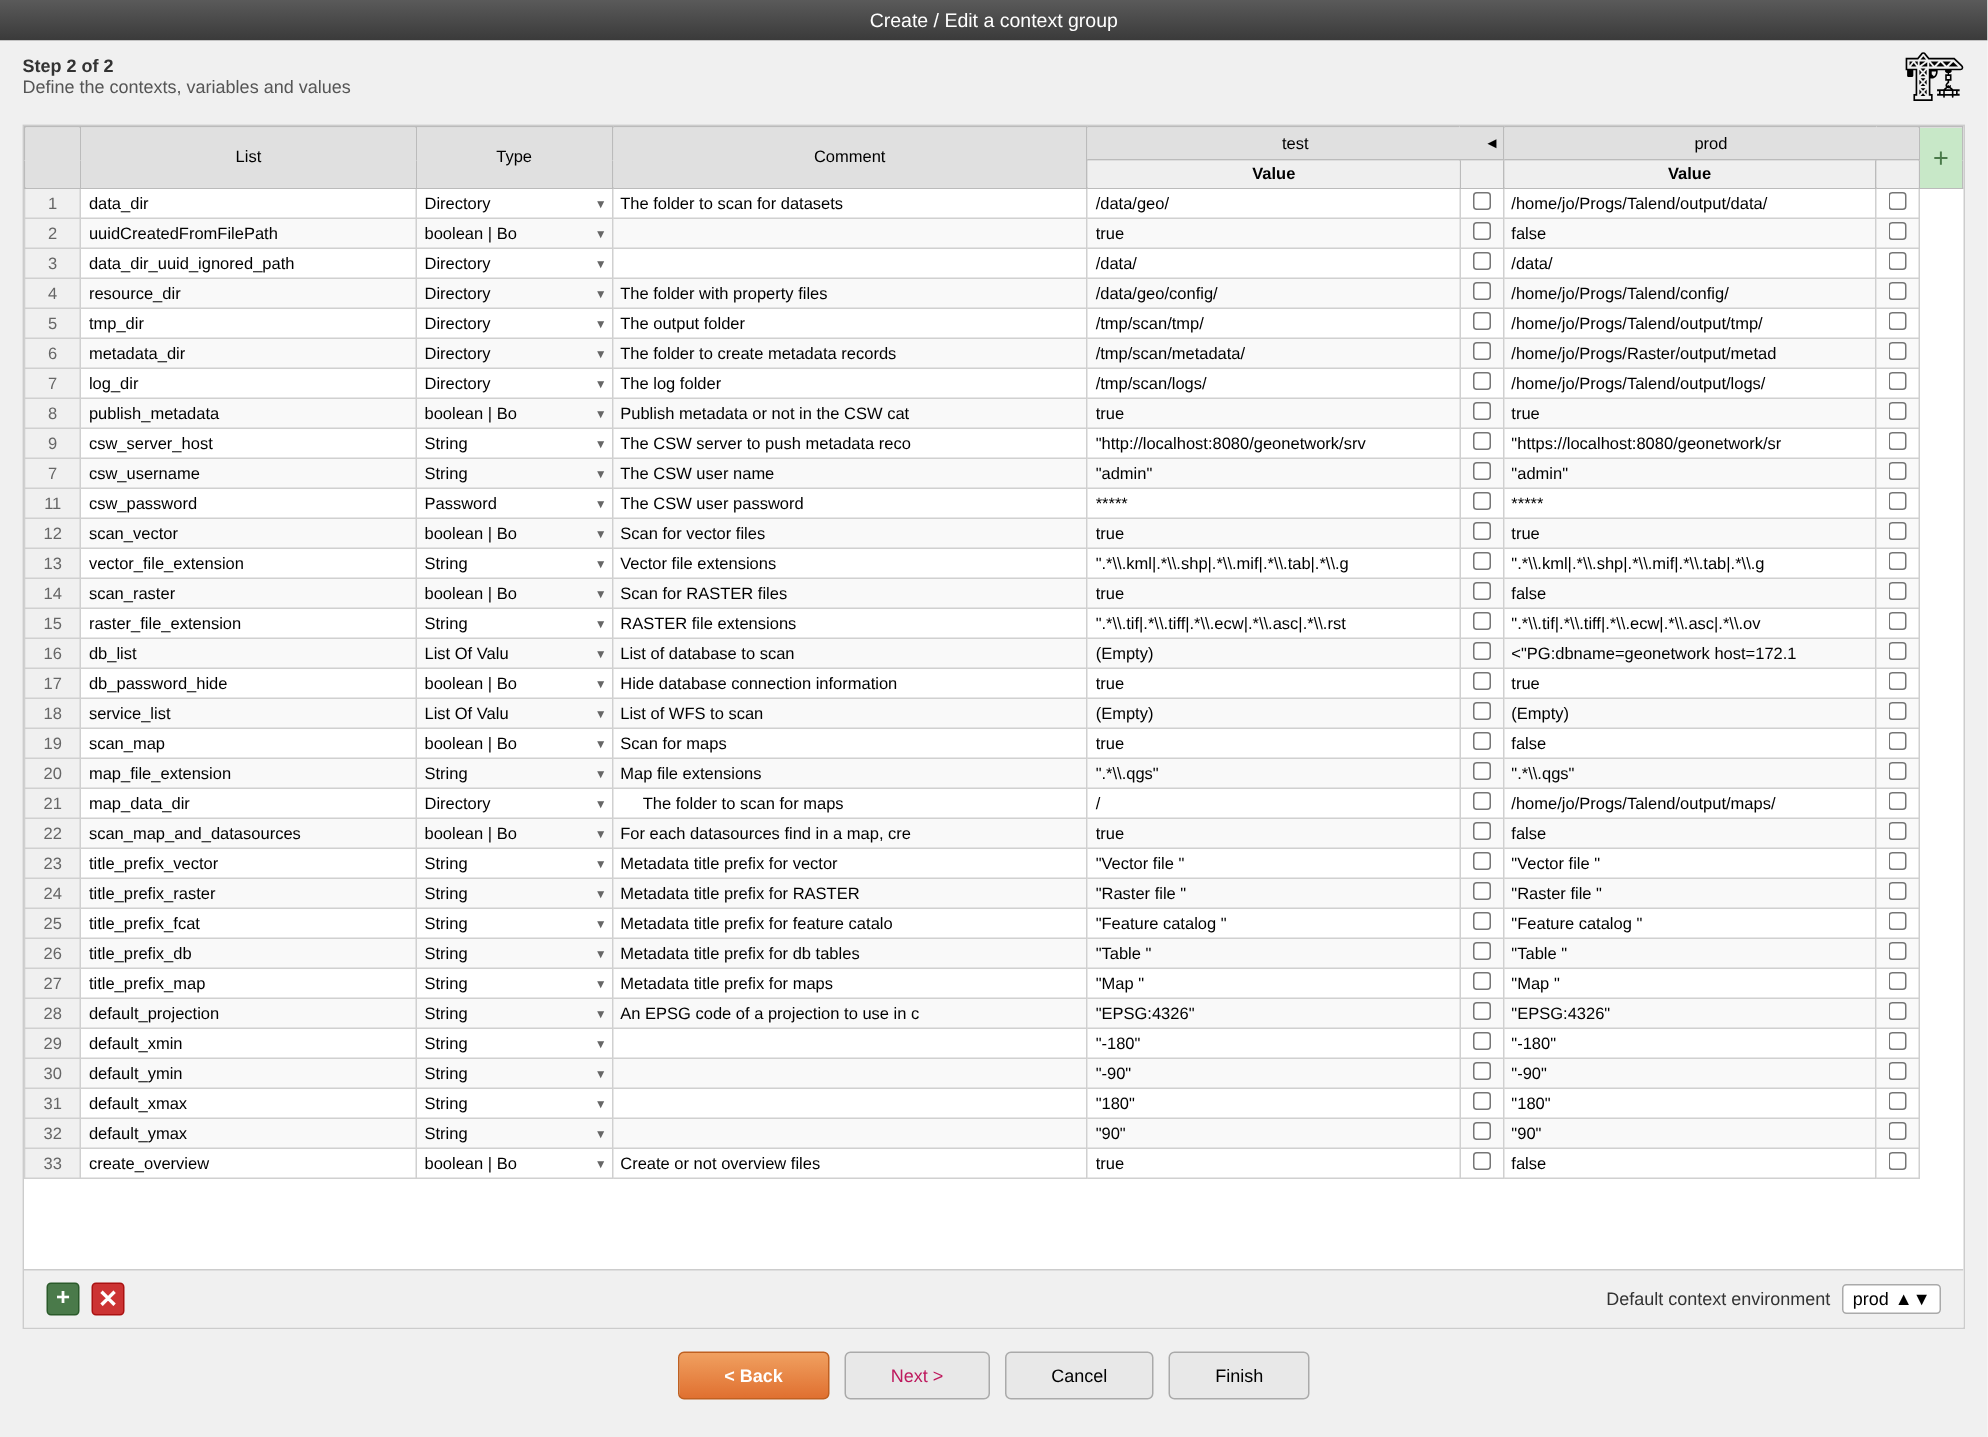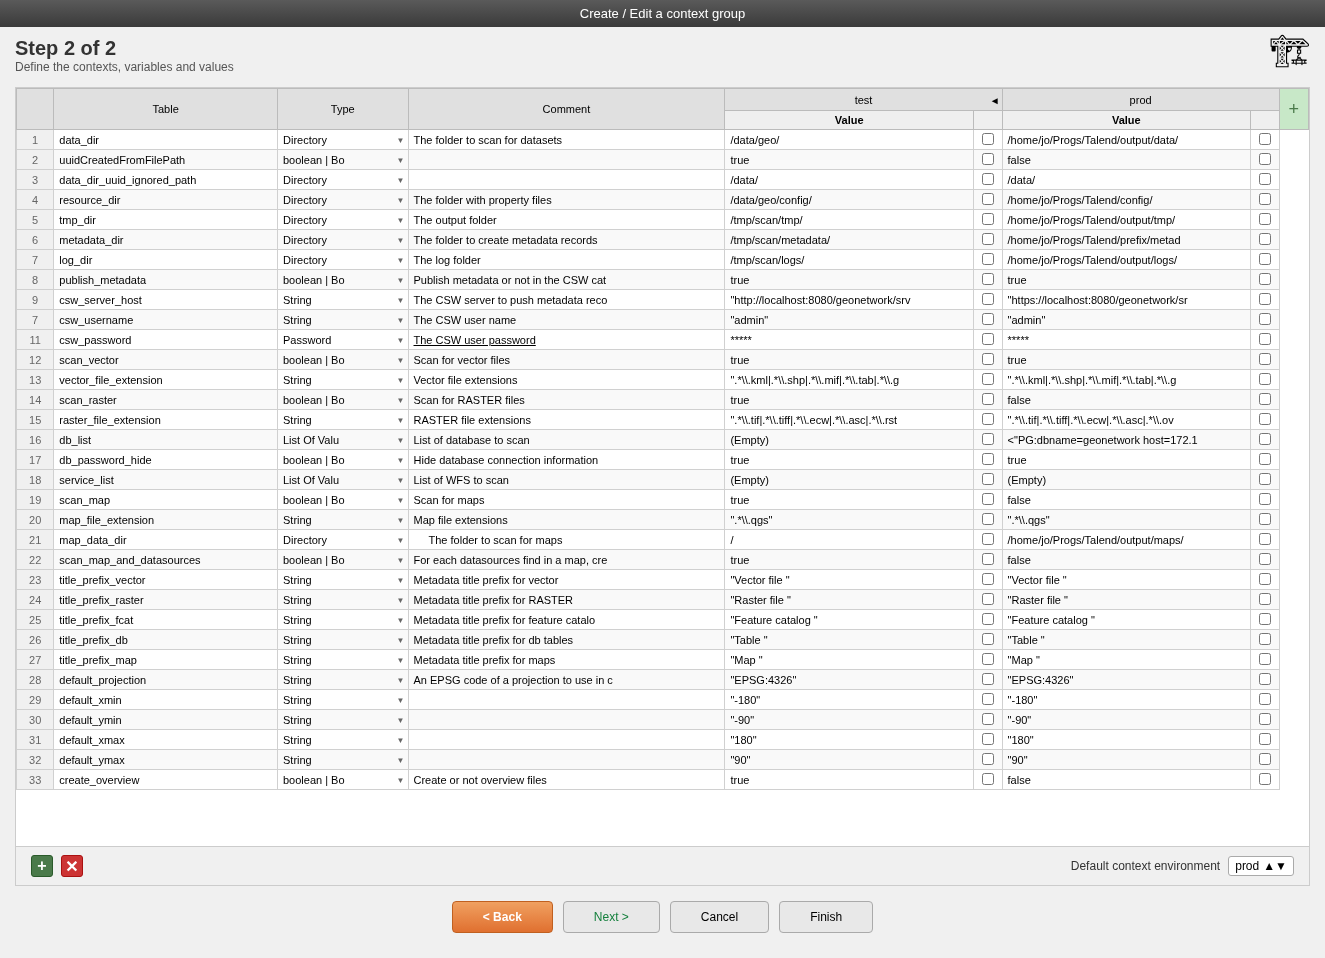--- a/index.html
+++ b/index.html
@@ -26,21 +26,21 @@
       display: flex;
       flex-direction: column;
       background: #f0f0f0;
       padding: 10px 15px;
       overflow: hidden;
     }
     .step-header {
       margin-bottom: 5px;
     }
     .step-title {
-      font-size: 20px;
+      font-size: 12px;
       font-weight: bold;
       color: #333;
     }
     .step-subtitle {
       font-size: 12px;
       color: #555;
     }
     .content-area {
       flex: 1;
       background: white;
@@ -194,21 +194,21 @@
       background: #e8e8e8;
     }
     .btn-back {
       background: linear-gradient(to bottom, #f0a060, #e07030);
       border: 1px solid #c06020;
       color: white;
       font-weight: bold;
     }
     .btn-next {
       background: #e8e8e8;
-      color: #15803d;
+      color: #be185d;
     }
     .btn-cancel {
       background: #e8e8e8;
     }
     .btn-finish {
       background: #e8e8e8;
       text-align: center;
     }
     .header-row th {
       background: #e0e0e0;
@@ -250,21 +250,21 @@
     </div>
     <div style="font-size:32px; margin-top:-5px;">🏗</div>
   </div>
 
   <div class="content-area">
     <div class="table-wrapper">
       <table>
         <thead>
           <tr class="header-row">
             <th rowspan="2" style="width:30px;"></th>
-            <th rowspan="2" style="width:180px;">Table</th>
+            <th rowspan="2" style="width:180px;">List</th>
             <th rowspan="2" style="width:105px;">Type</th>
             <th rowspan="2" style="width:255px;">Comment</th>
             <th colspan="2" style="position:relative; min-width:215px;" class="env-test-header col-header-env">
               <span>test</span>
               <span class="arrow-btn">◄</span>
             </th>
             <th colspan="2" style="min-width:215px;" class="env-prod-header col-header-env">
               <span>prod</span>
             </th>
             <th rowspan="2" style="width:20px; cursor:pointer; background:#c8e8c8; color:#4a7a4a; font-size:18px; text-align:center;">+</th>
@@ -327,21 +327,21 @@
               <td class="value-prod">/home/jo/Progs/Talend/output/tmp/</td>
               <td class="col-check"><input type="checkbox" style=""></td>
             </tr>
             <tr>
               <td class="row-num">6</td>
               <td class="col-name">metadata_dir</td>
               <td class="col-type" style="position: relative; padding-right: 14px;">Directory<span style="position: absolute; right: 3px; top: 50%; transform: translateY(-50%); font-size: 8px; color: rgb(102, 102, 102);">▼</span></td>
               <td class="col-comment" style="max-width: 250px;">The folder to create metadata records</td>
               <td class="value-test">/tmp/scan/metadata/</td>
               <td class="col-check"><input type="checkbox" style=""></td>
-              <td class="value-prod">/home/jo/Progs/Talend/prefix/metad</td>
+              <td class="value-prod">/home/jo/Progs/Raster/output/metad</td>
               <td class="col-check"><input type="checkbox" style=""></td>
             </tr>
             <tr>
               <td class="row-num">7</td>
               <td class="col-name">log_dir</td>
               <td class="col-type" style="position: relative; padding-right: 14px;">Directory<span style="position: absolute; right: 3px; top: 50%; transform: translateY(-50%); font-size: 8px; color: rgb(102, 102, 102);">▼</span></td>
               <td class="col-comment" style="max-width: 250px; margin-left: 40px;">The log folder</td>
               <td class="value-test">/tmp/scan/logs/</td>
               <td class="col-check"><input type="checkbox" style=""></td>
               <td class="value-prod">/home/jo/Progs/Talend/output/logs/</td>
@@ -374,21 +374,21 @@
               <td class="col-comment" style="max-width: 250px;">The CSW user name</td>
               <td class="value-test">"admin"</td>
               <td class="col-check"><input type="checkbox" style=""></td>
               <td class="value-prod">"admin"</td>
               <td class="col-check"><input type="checkbox" style=""></td>
             </tr>
             <tr>
               <td class="row-num">11</td>
               <td class="col-name">csw_password</td>
               <td class="col-type" style="position: relative; padding-right: 14px;">Password<span style="position: absolute; right: 3px; top: 50%; transform: translateY(-50%); font-size: 8px; color: rgb(102, 102, 102);">▼</span></td>
-              <td class="col-comment" style="max-width: 250px; text-decoration: underline;">The CSW user password</td>
+              <td class="col-comment" style="max-width: 250px;">The CSW user password</td>
               <td class="value-test">*****</td>
               <td class="col-check"><input type="checkbox" style=""></td>
               <td class="value-prod">*****</td>
               <td class="col-check"><input type="checkbox" style=""></td>
             </tr>
             <tr>
               <td class="row-num">12</td>
               <td class="col-name">scan_vector</td>
               <td class="col-type" style="position: relative; padding-right: 14px;">boolean | Bo<span style="position: absolute; right: 3px; top: 50%; transform: translateY(-50%); font-size: 8px; color: rgb(102, 102, 102);">▼</span></td>
               <td class="col-comment" style="max-width: 250px;">Scan for vector files</td>

